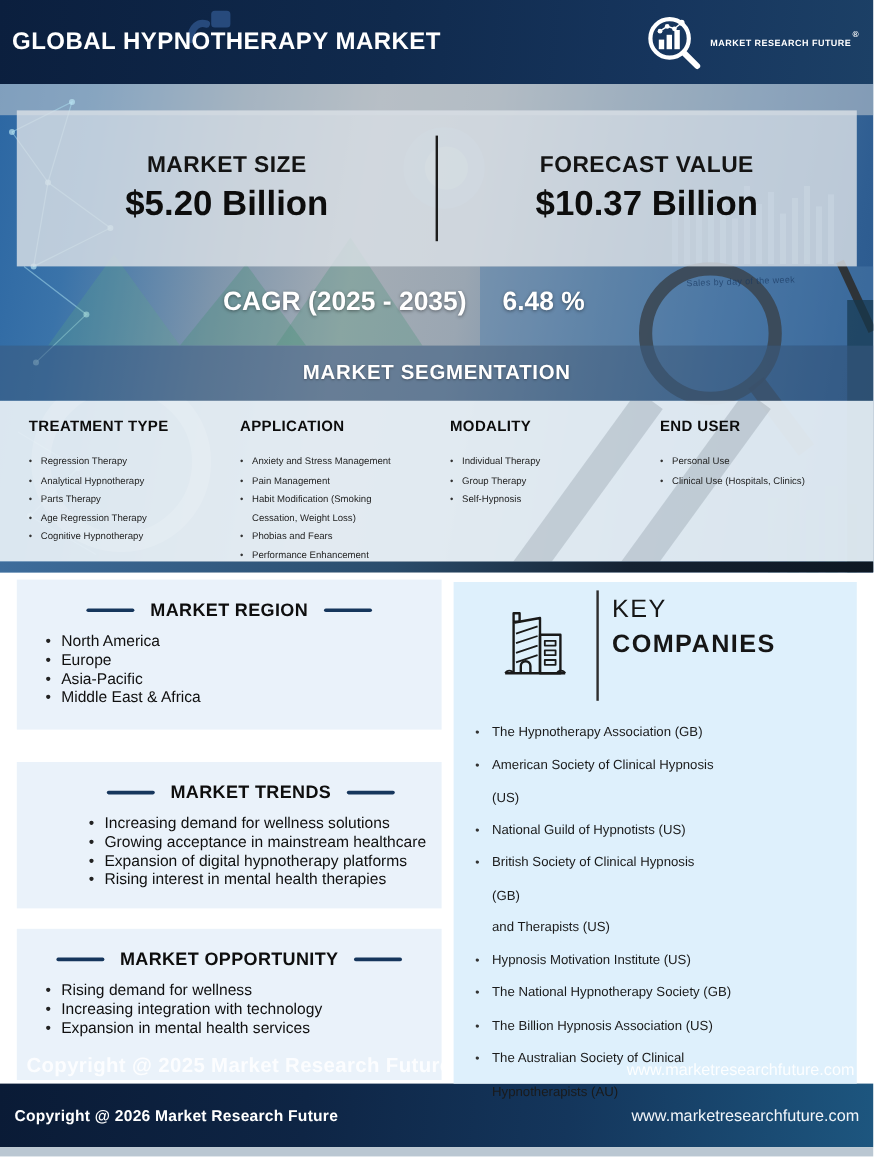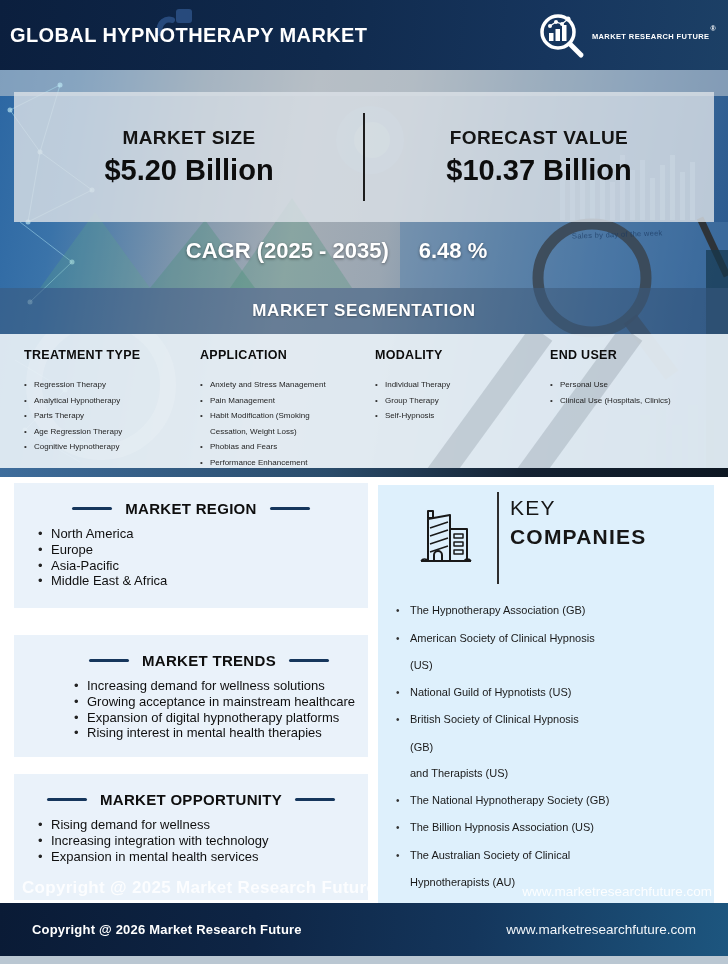--- a/index.html
+++ b/index.html
@@ -94,21 +94,21 @@
 
   
   .wm-left { position:absolute; left:22px; top:878px; font-size:17px; font-weight:bold;
     color:rgba(255,255,255,.85); letter-spacing:.3px; z-index:4; white-space:nowrap; }
   .wm-right { position:absolute; right:16px; top:884px; font-size:13.5px;
     color:rgba(255,255,255,.9); z-index:4; white-space:nowrap; }
 
   
   .footer { position:absolute; left:0; top:903px; width:728px; height:53px;
     background:linear-gradient(95deg,#0a1b36 0%,#0e2545 35%,#14365c 65%,#1d567f 100%);
-    display:flex; align-items:center; justify-content:space-between; padding:0 32px; z-index:2; }
+    display:flex; align-items:center; justify-content:space-between; padding:0 12px; z-index:2; }
   .foot-copy { color:#ffffff; font-weight:bold; font-size:13px; letter-spacing:.2px; }
   .foot-site { color:#f2f6fa; font-size:13.5px; }
   .bottom-strip { position:absolute; left:0; top:956px; width:728px; height:8px; background:#bac7d2; z-index:2; }
 </style>
 </head>
 <body>
 
 <div id="page">
 
   <div class="header">
@@ -330,20 +330,23 @@
           <div class="ln first">National Guild of Hypnotists (US)</div>
         </li>
       <li>
           <div class="ln first">British Society of Clinical Hypnosis</div>
           <div class="ln">(GB)</div>
         </li>
       <li>
           <div class="ln">and Therapists (US)</div>
         </li>
       <li>
+          <div class="ln first">Hypnosis Motivation Institute (US)</div>
+        </li>
+      <li>
           <div class="ln first">The National Hypnotherapy Society (GB)</div>
         </li>
       <li>
           <div class="ln first">The Billion Hypnosis Association (US)</div>
         </li>
       <li>
           <div class="ln first">The Australian Society of Clinical</div>
           <div class="ln">Hypnotherapists (AU)</div>
         </li>
     </ul>

